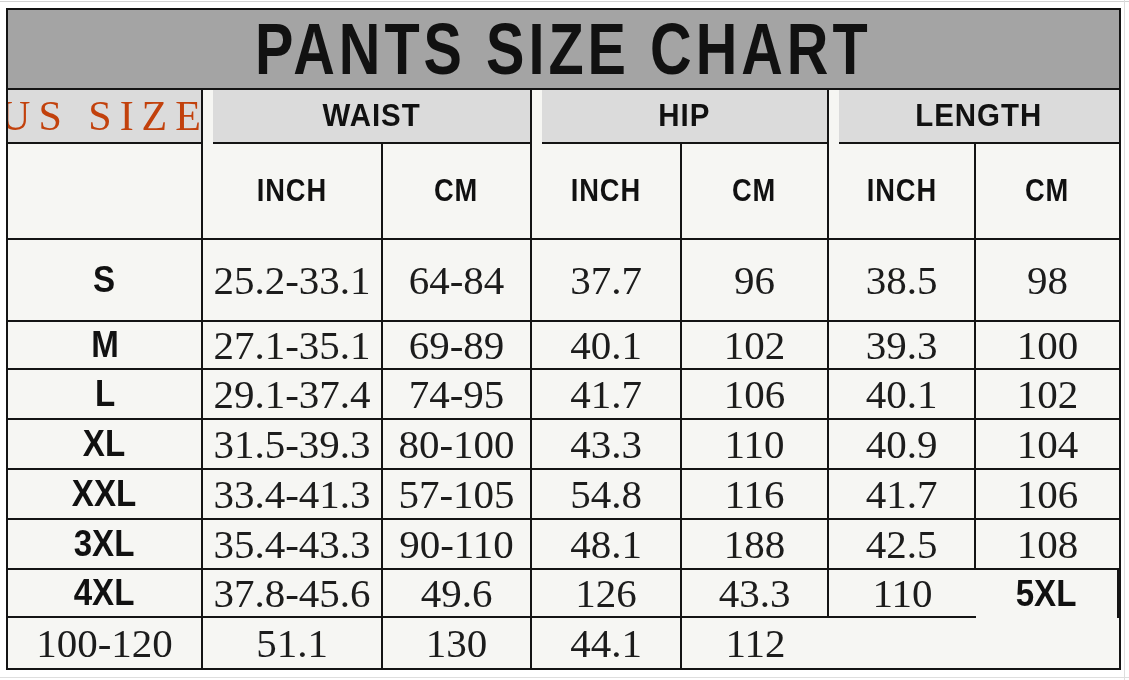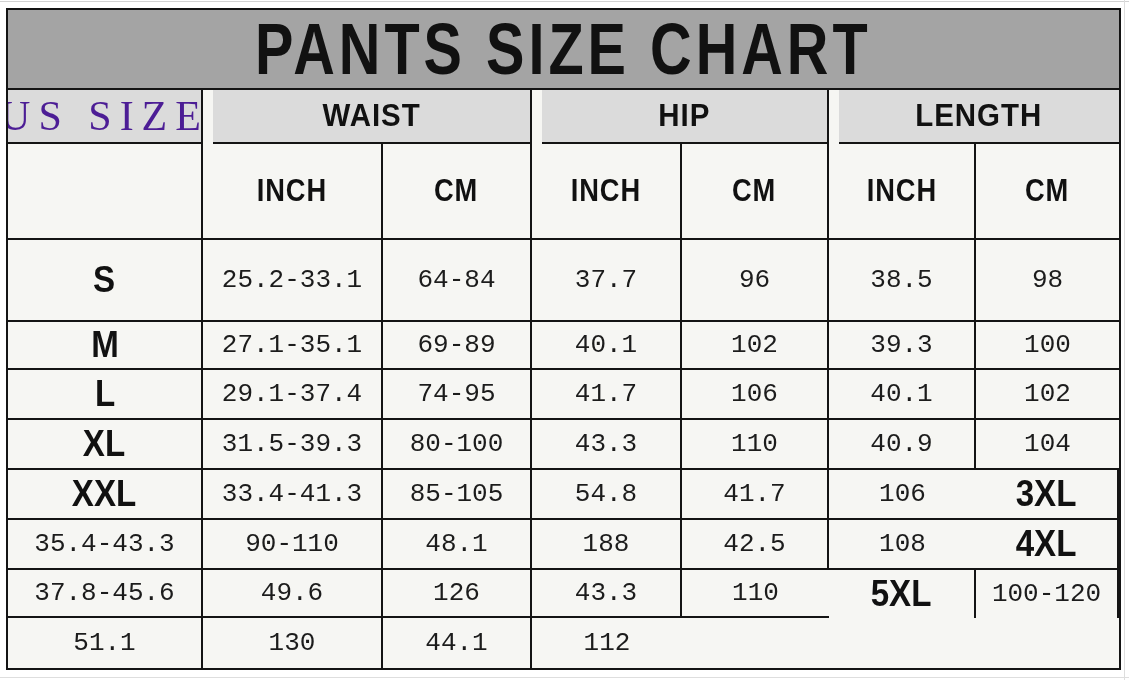--- a/index.html
+++ b/index.html
@@ -39,37 +39,37 @@
   .bg-hdr{background:#dbdbdb;}
 
   .title-text{
     font-weight:bold;font-size:72px;letter-spacing:5px;
     transform:scaleX(0.80);transform-origin:center;
     white-space:nowrap;color:#111;
   }
   .ussize-text{
     font-family:"Liberation Serif",serif;
     font-size:42px;letter-spacing:8px;white-space:nowrap;
-    color:#4c1d95;
+    color:#c2410c;
   }
   .group-text{
     font-weight:bold;font-size:31px;letter-spacing:1px;
     transform:scaleX(0.95);color:#111;
   }
   .unit-text{
     font-weight:bold;font-size:31px;letter-spacing:1px;
     transform:scaleX(0.88);color:#111;
   }
   .size-text{
     font-weight:bold;font-size:36px;
     transform:scaleX(0.92);color:#111;
   }
   .num-text{
-    font-family:Liberation Mono, monospace;
-    font-size:26px;color:#1c1c1c;white-space:nowrap;
+    font-family:Liberation Serif, serif;
+    font-size:41px;color:#1c1c1c;white-space:nowrap;
   }
 </style>
 </head>
 <body>
 
 <div class="artifact top"></div>
 <div class="artifact right"></div>
 <div class="artifact bottom"></div>
 
 <div class="sheet">
@@ -199,24 +199,27 @@
       <span class="num-text">104</span>
     </div>
 
   <div class="cell">
       <span class="size-text">XXL</span>
     </div>
   <div class="cell">
       <span class="num-text">33.4-41.3</span>
     </div>
   <div class="cell">
-      <span class="num-text">85-105</span>
+      <span class="num-text">57-105</span>
     </div>
   <div class="cell">
       <span class="num-text">54.8</span>
+    </div>
+  <div class="cell">
+      <span class="num-text">116</span>
     </div>
   <div class="cell">
       <span class="num-text">41.7</span>
     </div>
   <div class="cell br0">
       <span class="num-text">106</span>
     </div>
 
   <div class="cell">
       <span class="size-text">3XL</span>

